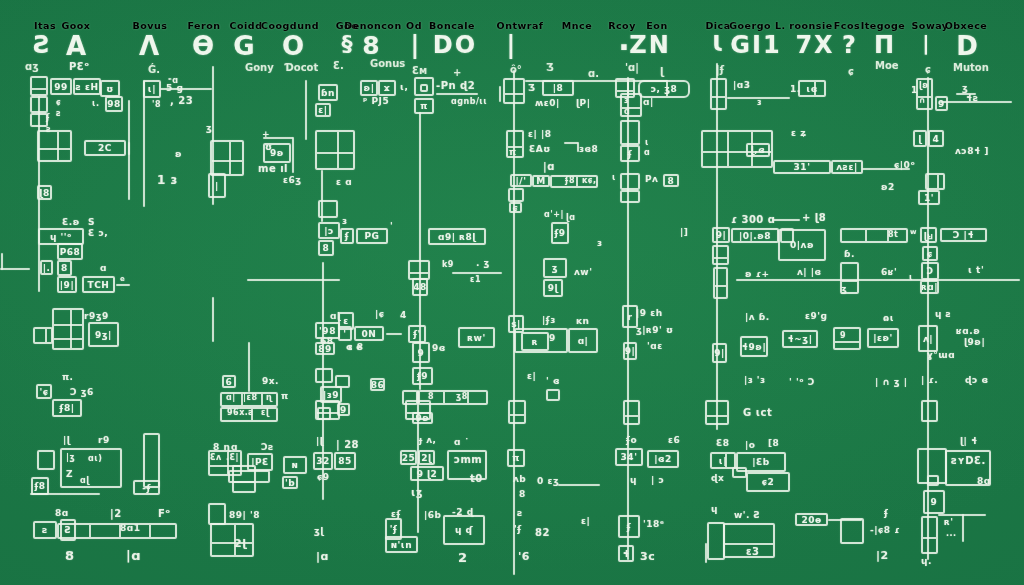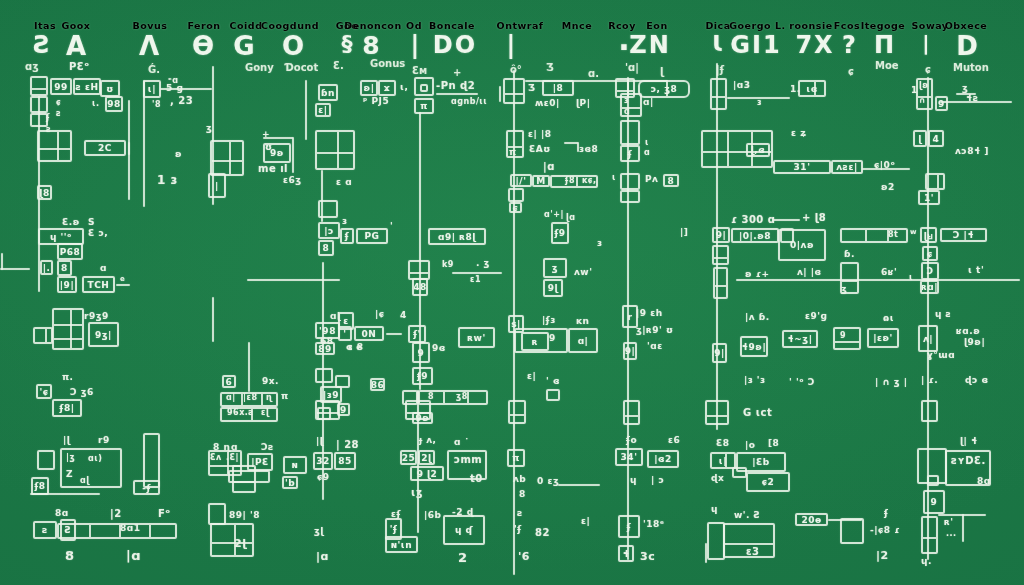--- a/index.html
+++ b/index.html
@@ -735,21 +735,21 @@
       <div class="tx" style="left: 651px; top: 476px; font-size: 9px;">| ɔ</div>
       <div class="tx" style="left: 643px; top: 520px; font-size: 9px;">'18ᵉ</div>
       <div class="tx" style="left: 640px; top: 551px; font-size: 11px;">3c</div>
       <div class="tx" style="left: 636px; top: 309px; font-size: 9px;">|9 ɛh</div>
       <div class="tx" style="left: 636px; top: 326px; font-size: 9px;">ʒ|ʀ9' ʊ</div>
       <div class="tx" style="left: 647px; top: 342px; font-size: 9px;">'ɑɛ</div>
       <div class="tx" style="left: 733px; top: 81px; font-size: 9px;">|ɑ3</div>
       <div class="tx" style="left: 757px; top: 99px; font-size: 8px;">ɜ</div>
       <div class="tx" style="left: 790px; top: 85px; font-size: 9px;">1.</div>
       <div class="tx" style="left: 791px; top: 129px; font-size: 9px;">ɛ ʑ</div>
-      <div class="tx" style="left: 874px; top: 161px; font-size: 9px;">ɕ|0ᵒ</div>
+      <div class="tx" style="left: 894px; top: 161px; font-size: 9px;">ɕ|0ᵒ</div>
       <div class="tx" style="left: 881px; top: 183px; font-size: 9px;">ʚ2</div>
       <div class="tx" style="left: 731px; top: 215px; font-size: 10px;">ɾ 300 ɑ</div>
       <div class="tx" style="left: 802px; top: 213px; font-size: 10px;">+ ɭ8</div>
       <div class="tx" style="left: 844px; top: 250px; font-size: 9px;">ɓ.</div>
       <div class="tx" style="left: 841px; top: 285px; font-size: 9px;">ʒ</div>
       <div class="tx" style="left: 745px; top: 270px; font-size: 9px;">ʚ ɾ+</div>
       <div class="tx" style="left: 797px; top: 268px; font-size: 9px;">ʌ| |ɞ</div>
       <div class="tx" style="left: 881px; top: 268px; font-size: 9px;">6ʁ'</div>
       <div class="tx" style="left: 968px; top: 266px; font-size: 9px;">ɩ t'</div>
       <div class="tx" style="left: 909px; top: 274px; font-size: 8px;">ɩ</div>

